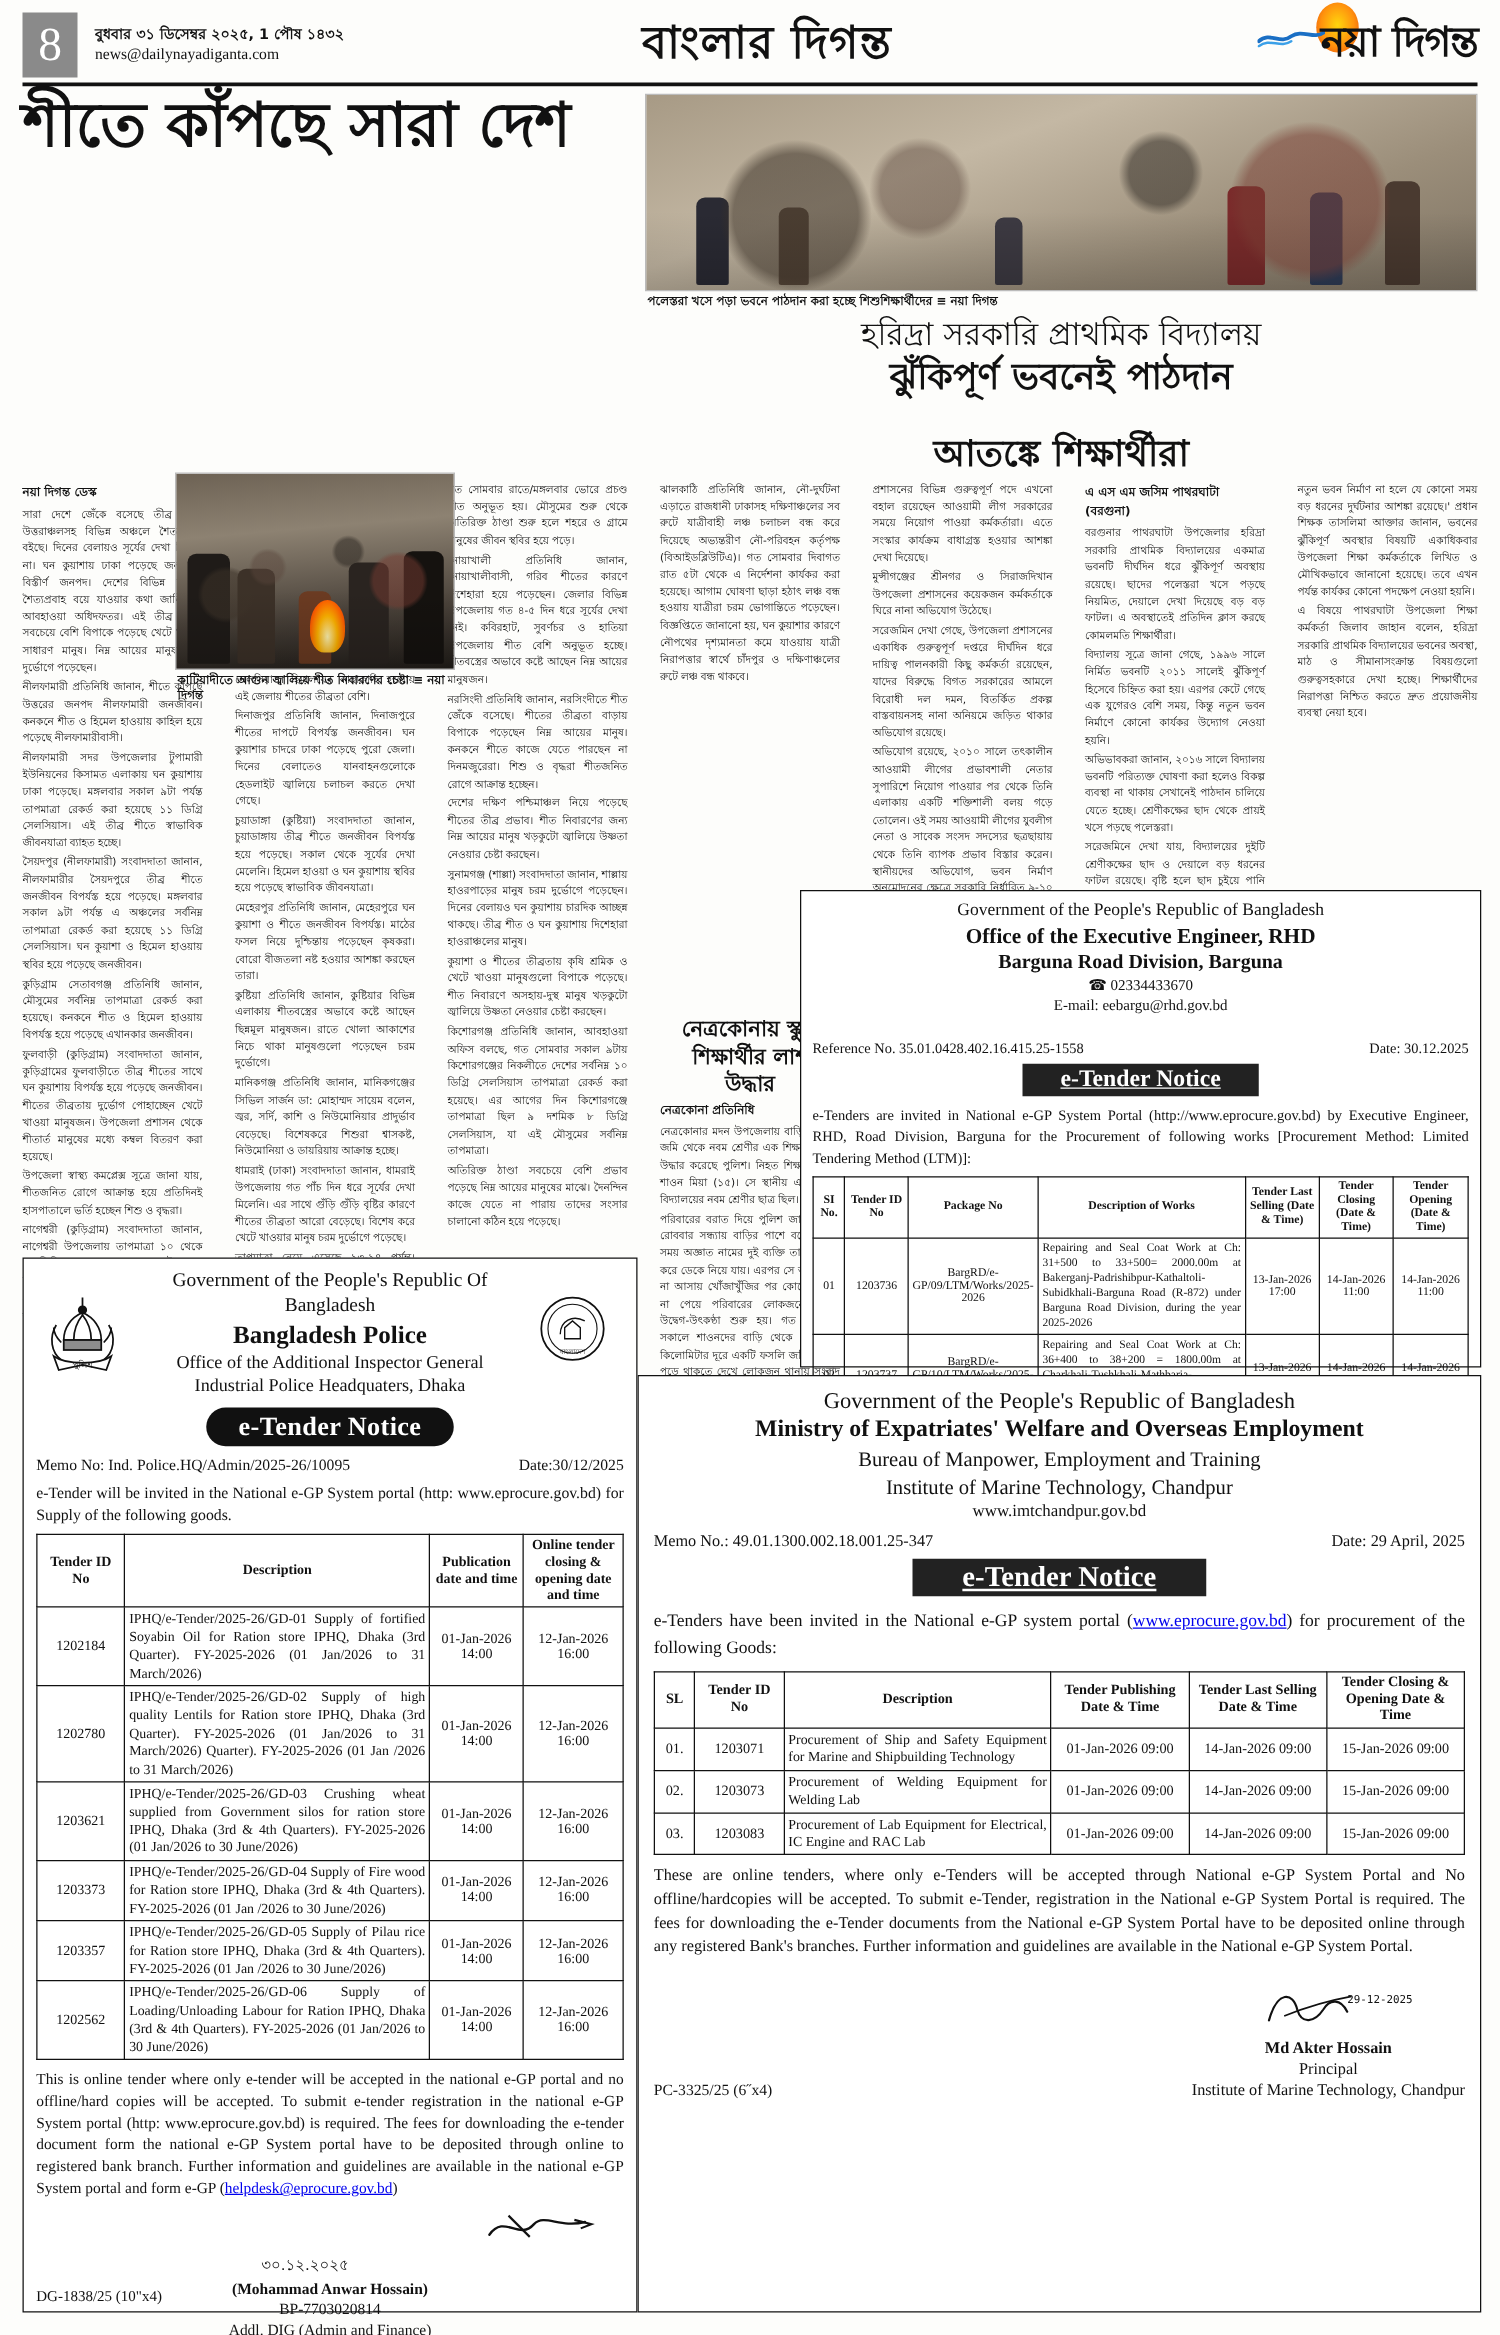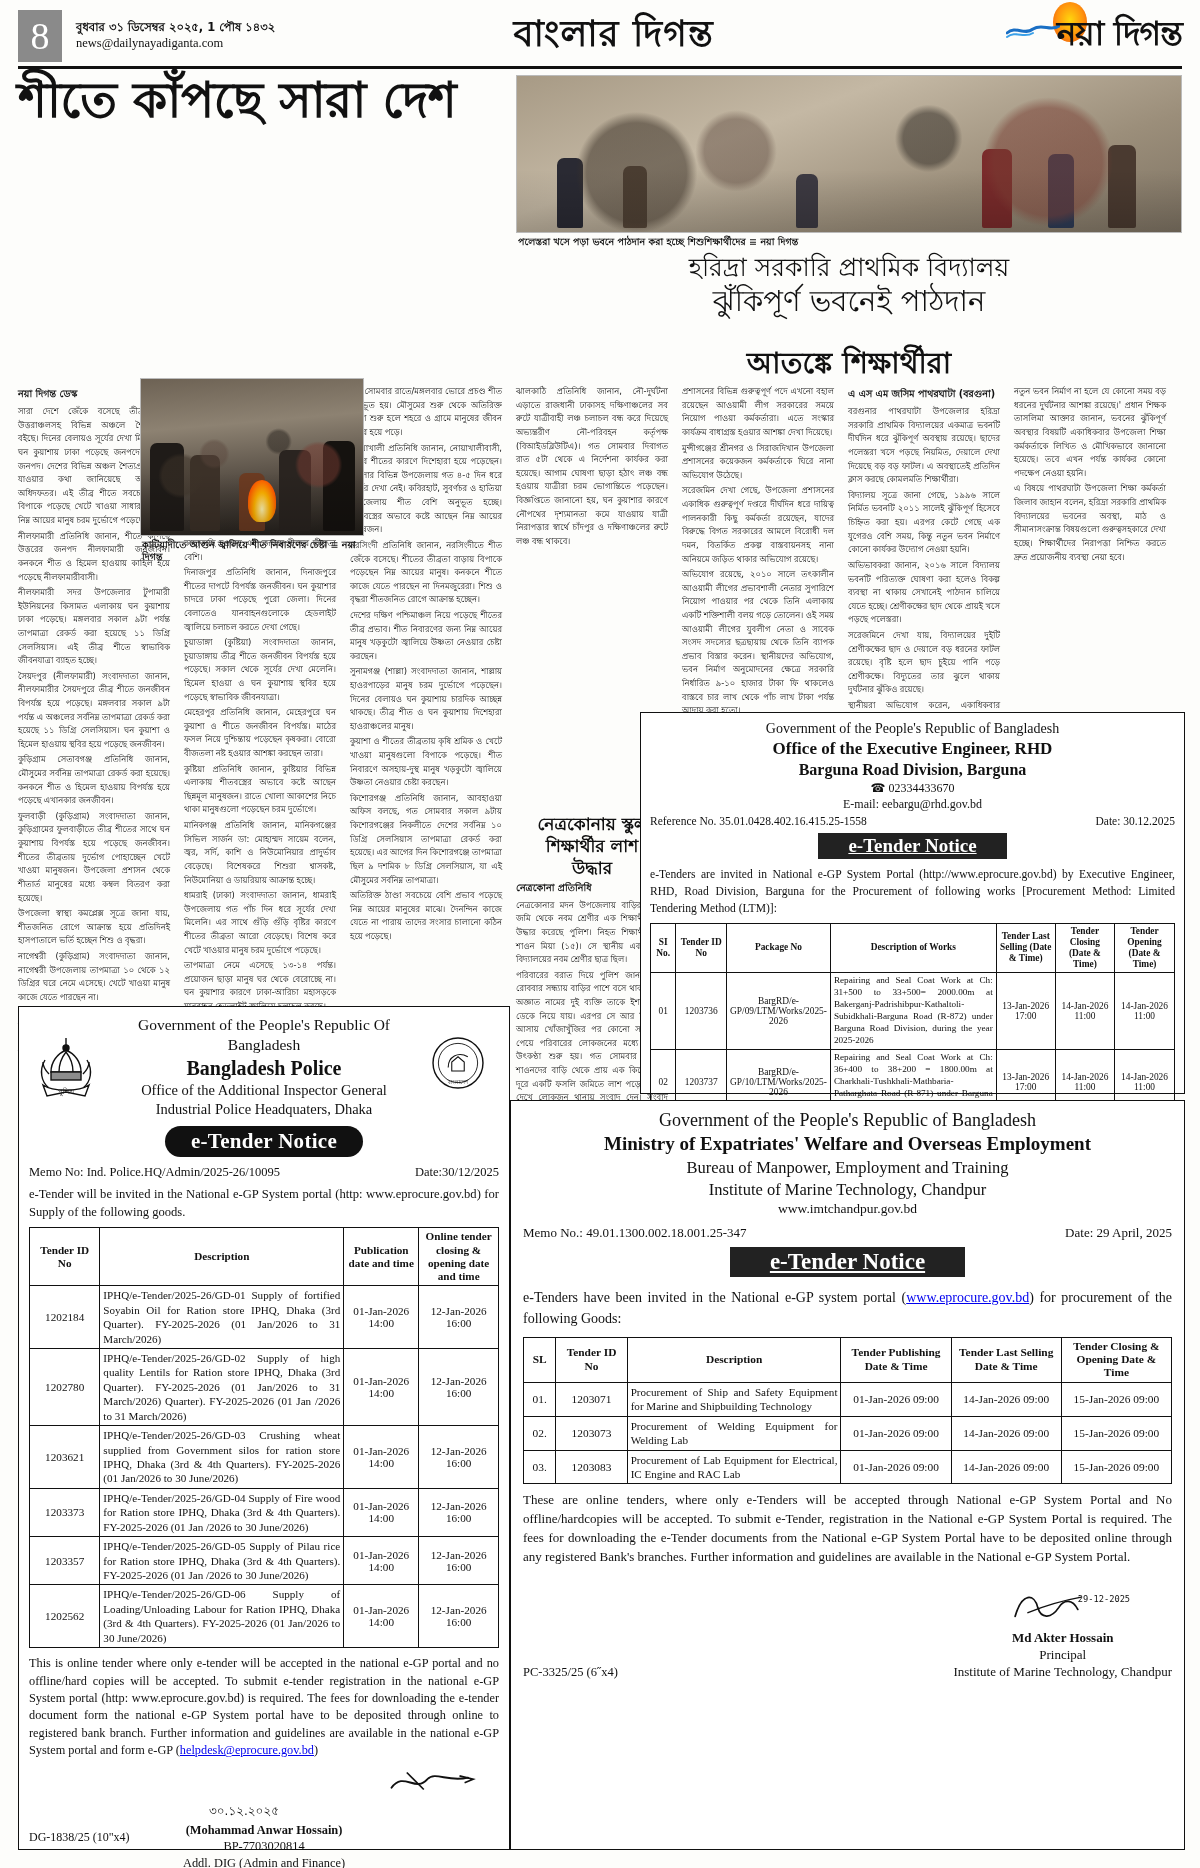--- a/index.html
+++ b/index.html
@@ -68,34 +68,34 @@
       linear-gradient(0deg, rgba(0,0,0,.18), rgba(0,0,0,0) 40%);
   }
   .photo-people { position:absolute; bottom:4px; left:0; right:0; height:72%; }
   .pp { position:absolute; bottom:0; border-radius:7px 7px 2px 2px; }
   .cap {
     font-family:"DejaVu Sans", sans-serif; font-size:9.5px; font-weight:700;
     padding:3px 2px 2px 2px; line-height:1.3;
   }
 
   
-  .cols { display:flex; padding:4px 18px 0 18px; gap:14px; }
+  .cols { display:flex; padding:4px 18px 0 18px; gap:26px; }
   .col { width:152px; }
   .lead { font-family:"DejaVu Sans", sans-serif; font-size:9.6px; font-weight:700;
           margin:2px 0 3px 0; }
   .para {
     font-family:"DejaVu Sans", sans-serif; font-size:8.4px; line-height:1.62;
     text-align:justify; margin:0 0 2px 0; text-justify:inter-word;
     word-spacing:-0.3px;
   }
 
   
   .head2 { text-align:center; font-family:"DejaVu Sans", sans-serif; padding-top:2px;}
   .head2 .l1 { font-size:25px; font-weight:400; line-height:1.25; }
-  .head2 .l2 { font-size:29px; font-weight:400; line-height:1.2; }
+  .head2 .l2 { font-size:29px; font-weight:700; line-height:1.2; }
   .head2 .l3 { font-size:29px; font-weight:700; line-height:1.2;margin-top:28px; }
 
   
   .tender {
     border:1.3px solid #111; background:#fff; padding:8px 10px 6px 10px;
     font-family:"Liberation Serif", serif; position:absolute;
   }
   .tbox-head { text-align:center; line-height:1.3; }
   .tbox-head .gov { font-size:15.5px; }
   .tbox-head .org { font-size:20px; font-weight:700; }
@@ -379,21 +379,21 @@
     <div class="tbox-head">
       <div class="gov" style="font-size:14px;">Government of the People's Republic of Bangladesh</div>
       <div class="org" style="font-size:17px;">Office of the Executive Engineer, RHD</div>
       <div class="sub1" style="font-size:16px;font-weight:700;">Barguna Road Division, Barguna</div>
       <div style="font-size:12px;">
         <span>☎</span>
         <span>02334433670</span>
       </div>
       <div style="font-size:12px;">E-mail: eebargu@rhd.gov.bd</div>
     </div>
-    <div class="memoline" style="font-size:11.5px;margin-top:3px;align-items:center;">
+    <div class="memoline" style="font-size:11.5px;margin-top:21px;align-items:center;">
       <span>Reference No. 35.01.0428.402.16.415.25-1558</span>
       <span>Date: 30.12.2025</span>
     </div>
     <div style="text-align:center;">
       <span class="etender-rect" style="font-size:19px;padding:2px 30px;">e-Tender Notice</span>
     </div>
     <div class="bodytext sm" style="margin:4px 0 5px 0;">e-Tenders are invited in National e-GP System Portal (http://www.eprocure.gov.bd) by Executive Engineer, RHD, Road Division, Barguna for the Procurement of following works [Procurement Method: Limited Tendering Method (LTM)]:</div>
 
     <table class="tndr" style="font-size:9.4px;">
       <thead>

